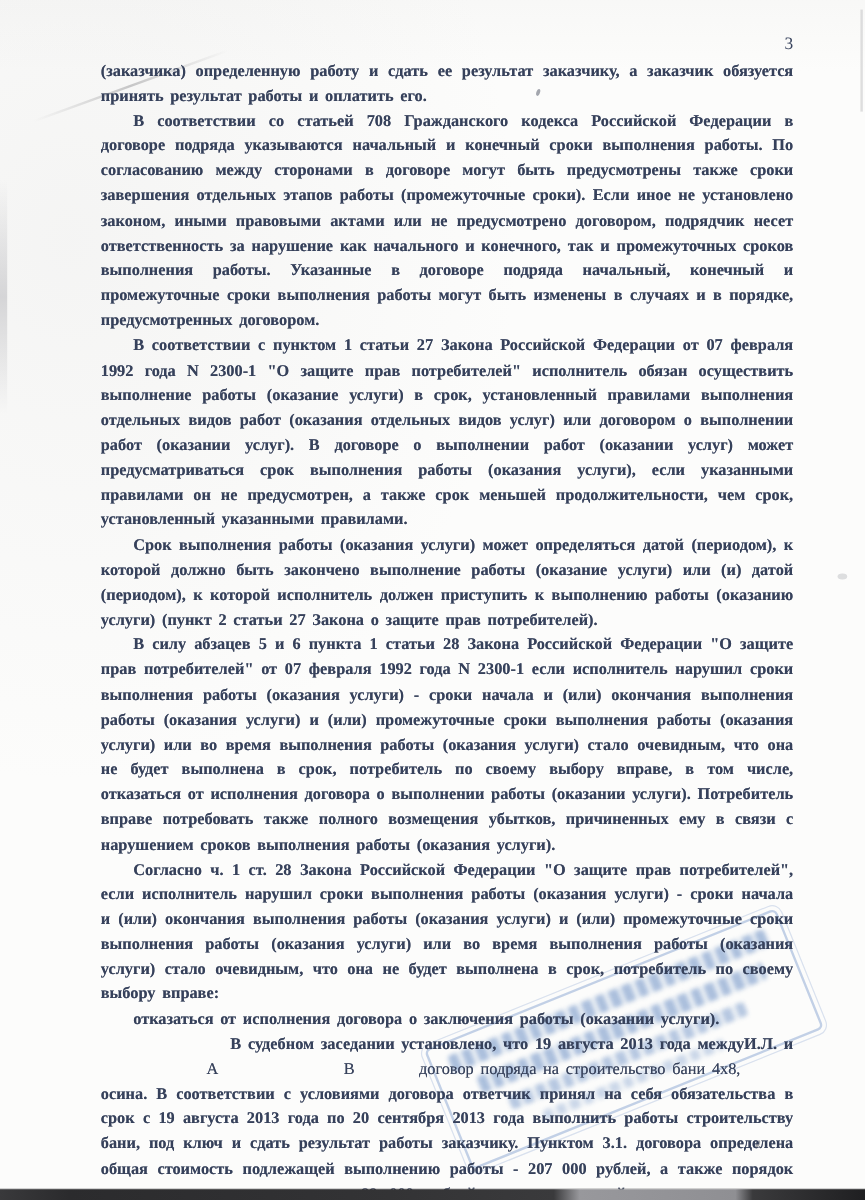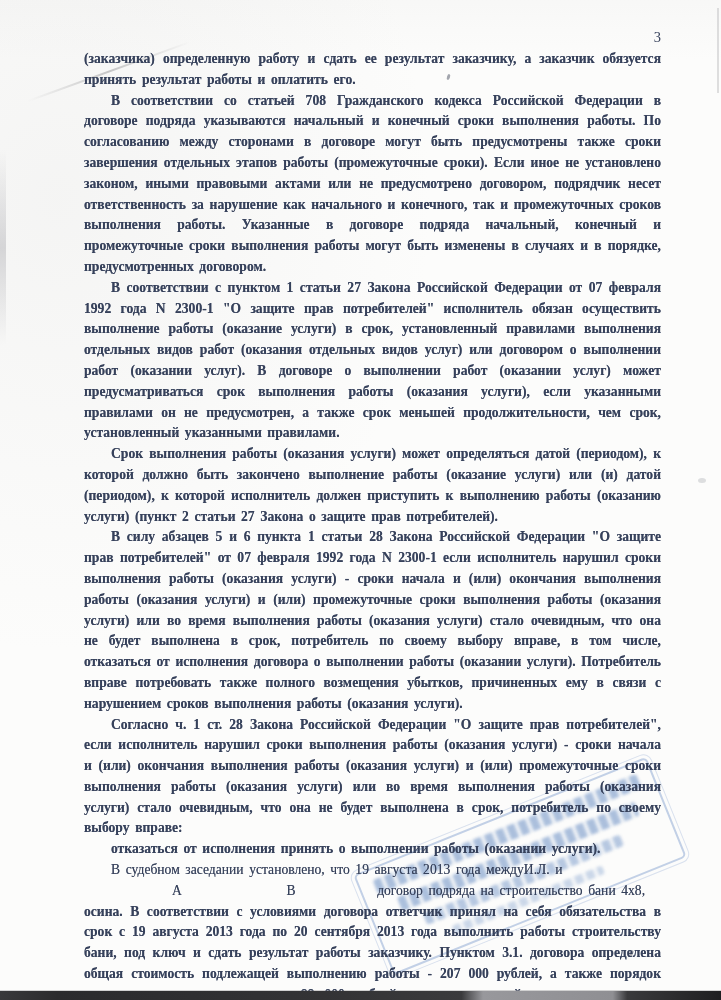--- a/index.html
+++ b/index.html
@@ -21,27 +21,27 @@
   }
   .text-block{
     position:absolute; left:84px; top:49px; width:577px; z-index:2;
     color:#36415b; font-size:13.6px; line-height:20.8px;
     text-align:justify; word-spacing:2.2px;
     text-shadow:0 0 0.5px rgba(54,65,91,0.65);
   }
   .para{ margin:0; text-indent:27px;font-weight:bold; }
   .noindent{ text-indent:0; }
   .line-split{
-    display:flex; justify-content:flex-start;
-    height:20.8px; white-space:nowrap; padding-left:27px; box-sizing:border-box;
+    display:flex; justify-content:flex-end;
+    height:20.8px; white-space:nowrap; padding-left:27px; box-sizing:border-box;font-weight:bold;
   }
   .line-parties{ display:block; height:20.8px; white-space:nowrap; }
   .line-parties .ia{ margin-left:88px; }
   .line-parties .ib{ margin-left:99px; }
-  .line-parties .irest{ margin-left:76px; }
+  .line-parties .irest{ margin-left:48px; }
 
   
   .stamp{ position:absolute; left:352px; top:778px; width:340px; height:190px; z-index:1; pointer-events:none; }
   .stamp-box{
     position:absolute; left:10px; top:34px; width:312px; height:104px;
     transform:rotate(-22deg);
     border:2px solid rgba(125,156,205,0.45); border-radius:5px;
     outline:1px solid rgba(125,156,205,0.28); outline-offset:3px;
   }
   .sl{
@@ -104,21 +104,21 @@
     </div>
   </div>
 
   <div class="text-block">
     <p class="para noindent">(заказчика) определенную работу и сдать ее результат заказчику, а заказчик обязуется принять результат работы и оплатить его.</p>
     <p class="para">В соответствии со статьей 708 Гражданского кодекса Российской Федерации в договоре подряда указываются начальный и конечный сроки выполнения работы. По согласованию между сторонами в договоре могут быть предусмотрены также сроки завершения отдельных этапов работы (промежуточные сроки). Если иное не установлено законом, иными правовыми актами или не предусмотрено договором, подрядчик несет ответственность за нарушение как начального и конечного, так и промежуточных сроков выполнения работы. Указанные в договоре подряда начальный, конечный и промежуточные сроки выполнения работы могут быть изменены в случаях и в порядке, предусмотренных договором.</p>
     <p class="para">В соответствии с пунктом 1 статьи 27 Закона Российской Федерации от 07 февраля 1992 года N 2300-1 "О защите прав потребителей" исполнитель обязан осуществить выполнение работы (оказание услуги) в срок, установленный правилами выполнения отдельных видов работ (оказания отдельных видов услуг) или договором о выполнении работ (оказании услуг). В договоре о выполнении работ (оказании услуг) может предусматриваться срок выполнения работы (оказания услуги), если указанными правилами он не предусмотрен, а также срок меньшей продолжительности, чем срок, установленный указанными правилами.</p>
     <p class="para">Срок выполнения работы (оказания услуги) может определяться датой (периодом), к которой должно быть закончено выполнение работы (оказание услуги) или (и) датой (периодом), к которой исполнитель должен приступить к выполнению работы (оказанию услуги) (пункт 2 статьи 27 Закона о защите прав потребителей).</p>
     <p class="para">В силу абзацев 5 и 6 пункта 1 статьи 28 Закона Российской Федерации "О защите прав потребителей" от 07 февраля 1992 года N 2300-1 если исполнитель нарушил сроки выполнения работы (оказания услуги) - сроки начала и (или) окончания выполнения работы (оказания услуги) и (или) промежуточные сроки выполнения работы (оказания услуги) или во время выполнения работы (оказания услуги) стало очевидным, что она не будет выполнена в срок, потребитель по своему выбору вправе, в том числе, отказаться от исполнения договора о выполнении работы (оказании услуги). Потребитель вправе потребовать также полного возмещения убытков, причиненных ему в связи с нарушением сроков выполнения работы (оказания услуги).</p>
     <p class="para">Согласно ч. 1 ст. 28 Закона Российской Федерации "О защите прав потребителей", если исполнитель нарушил сроки выполнения работы (оказания услуги) - сроки начала и (или) окончания выполнения работы (оказания услуги) и (или) промежуточные сроки выполнения работы (оказания услуги) или во время выполнения работы (оказания услуги) стало очевидным, что она не будет выполнена в срок, потребитель по своему выбору вправе:</p>
-    <p class="para">отказаться от исполнения принять о выполнении работы (оказании услуги).</p>
+    <p class="para">отказаться от исполнения договора о заключения работы (оказании услуги).</p>
 
     <div class="line-split">
       <span>В судебном заседании установлено, что 19 августа 2013 года между</span>
       <span>И.Л. и</span>
     </div>
     <div class="line-parties">
       <span class="ia">А</span>
       <span class="ib">В</span>
       <span class="irest">договор подряда на строительство бани 4x8,</span>
     </div>

